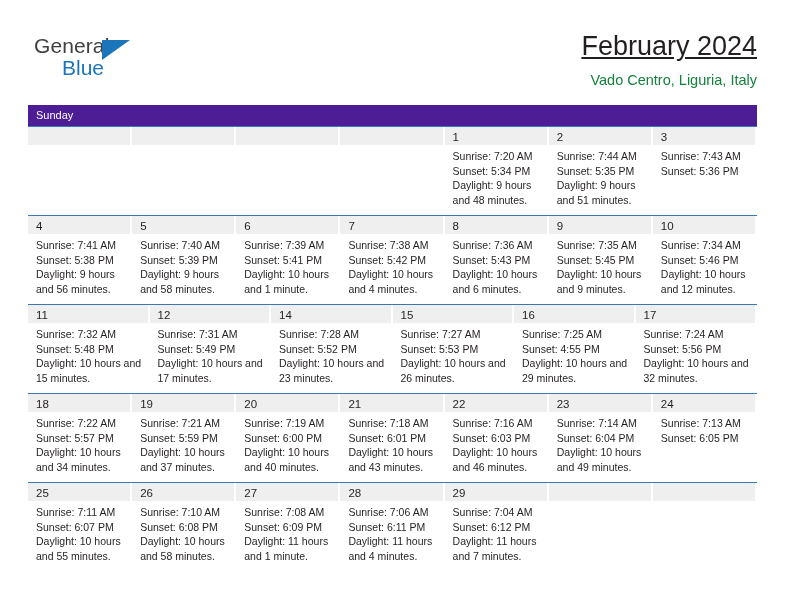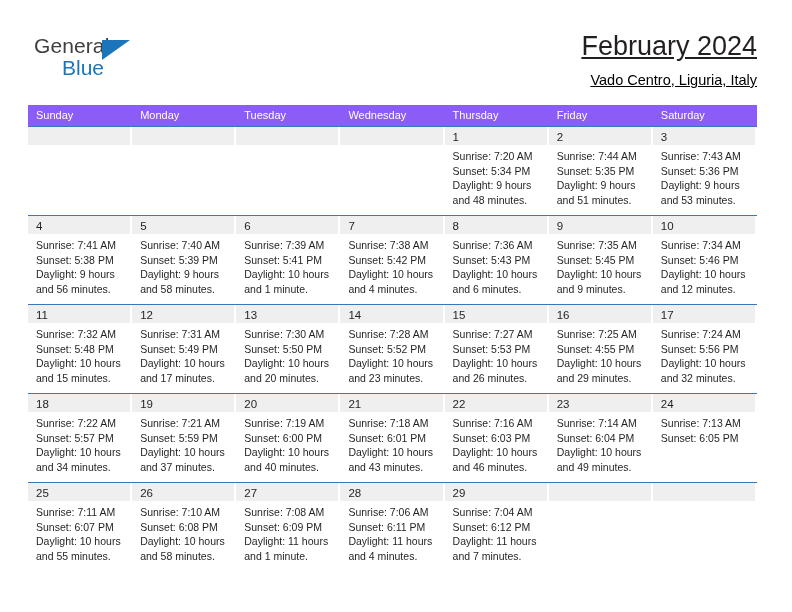--- a/index.html
+++ b/index.html
@@ -71,38 +71,38 @@
   }
   .month-title {
     font-size: 27px;
     color: #231f20;
     line-height: 32px;
     white-space: nowrap;
     text-decoration: underline;
   }
   .location {
     font-size: 14.5px;
-    color: #000000;
+    color: #15803d;
     line-height: 20px;
     margin-top: 8px;
     white-space: nowrap;
-    text-decoration: underline;
   }
 
   
   .calendar {
     position: absolute;
     left: 28px;
     top: 105px;
     width: 729px;
   }
   .weekdays {
     display: flex;
-    background: #8b5cf6;
+    background: #4c1d95;
     height: 21px;
+    flex-direction: column;
   }
   .weekday {
     flex: 1 1 0;
     color: #ffffff;
     font-size: 11px;
     line-height: 21px;
     padding-left: 8px;
     box-sizing: border-box;
     white-space: nowrap;
   }
@@ -228,21 +228,20 @@
           <div>Sunrise: 7:44 AM</div>
           <div>Sunset: 5:35 PM</div>
           <div class="daylight">Daylight: 9 hours and 51 minutes.</div>
         </div>
       </div>
       <div class="daycell">
         <div class="daynum-band"><span class="daynum">3</span></div>
         <div class="dayinfo">
           <div>Sunrise: 7:43 AM</div>
           <div>Sunset: 5:36 PM</div>
-          <div class="daylight">Daylight: 9 hours and 53 minutes.</div>
         </div>
       </div>
     </div>
 
     <div class="week">
       <div class="daycell">
         <div class="daynum-band"><span class="daynum">4</span></div>
         <div class="dayinfo">
           <div>Sunrise: 7:41 AM</div>
           <div>Sunset: 5:38 PM</div>
@@ -310,28 +309,20 @@
       </div>
       <div class="daycell">
         <div class="daynum-band"><span class="daynum">12</span></div>
         <div class="dayinfo">
           <div>Sunrise: 7:31 AM</div>
           <div>Sunset: 5:49 PM</div>
           <div class="daylight">Daylight: 10 hours and 17 minutes.</div>
         </div>
       </div>
       <div class="daycell">
-        <div class="daynum-band"><span class="daynum">13</span></div>
-        <div class="dayinfo">
-          <div>Sunrise: 7:30 AM</div>
-          <div>Sunset: 5:50 PM</div>
-          <div class="daylight">Daylight: 10 hours and 20 minutes.</div>
-        </div>
-      </div>
-      <div class="daycell">
         <div class="daynum-band"><span class="daynum">14</span></div>
         <div class="dayinfo">
           <div>Sunrise: 7:28 AM</div>
           <div>Sunset: 5:52 PM</div>
           <div class="daylight">Daylight: 10 hours and 23 minutes.</div>
         </div>
       </div>
       <div class="daycell">
         <div class="daynum-band"><span class="daynum">15</span></div>
         <div class="dayinfo">

